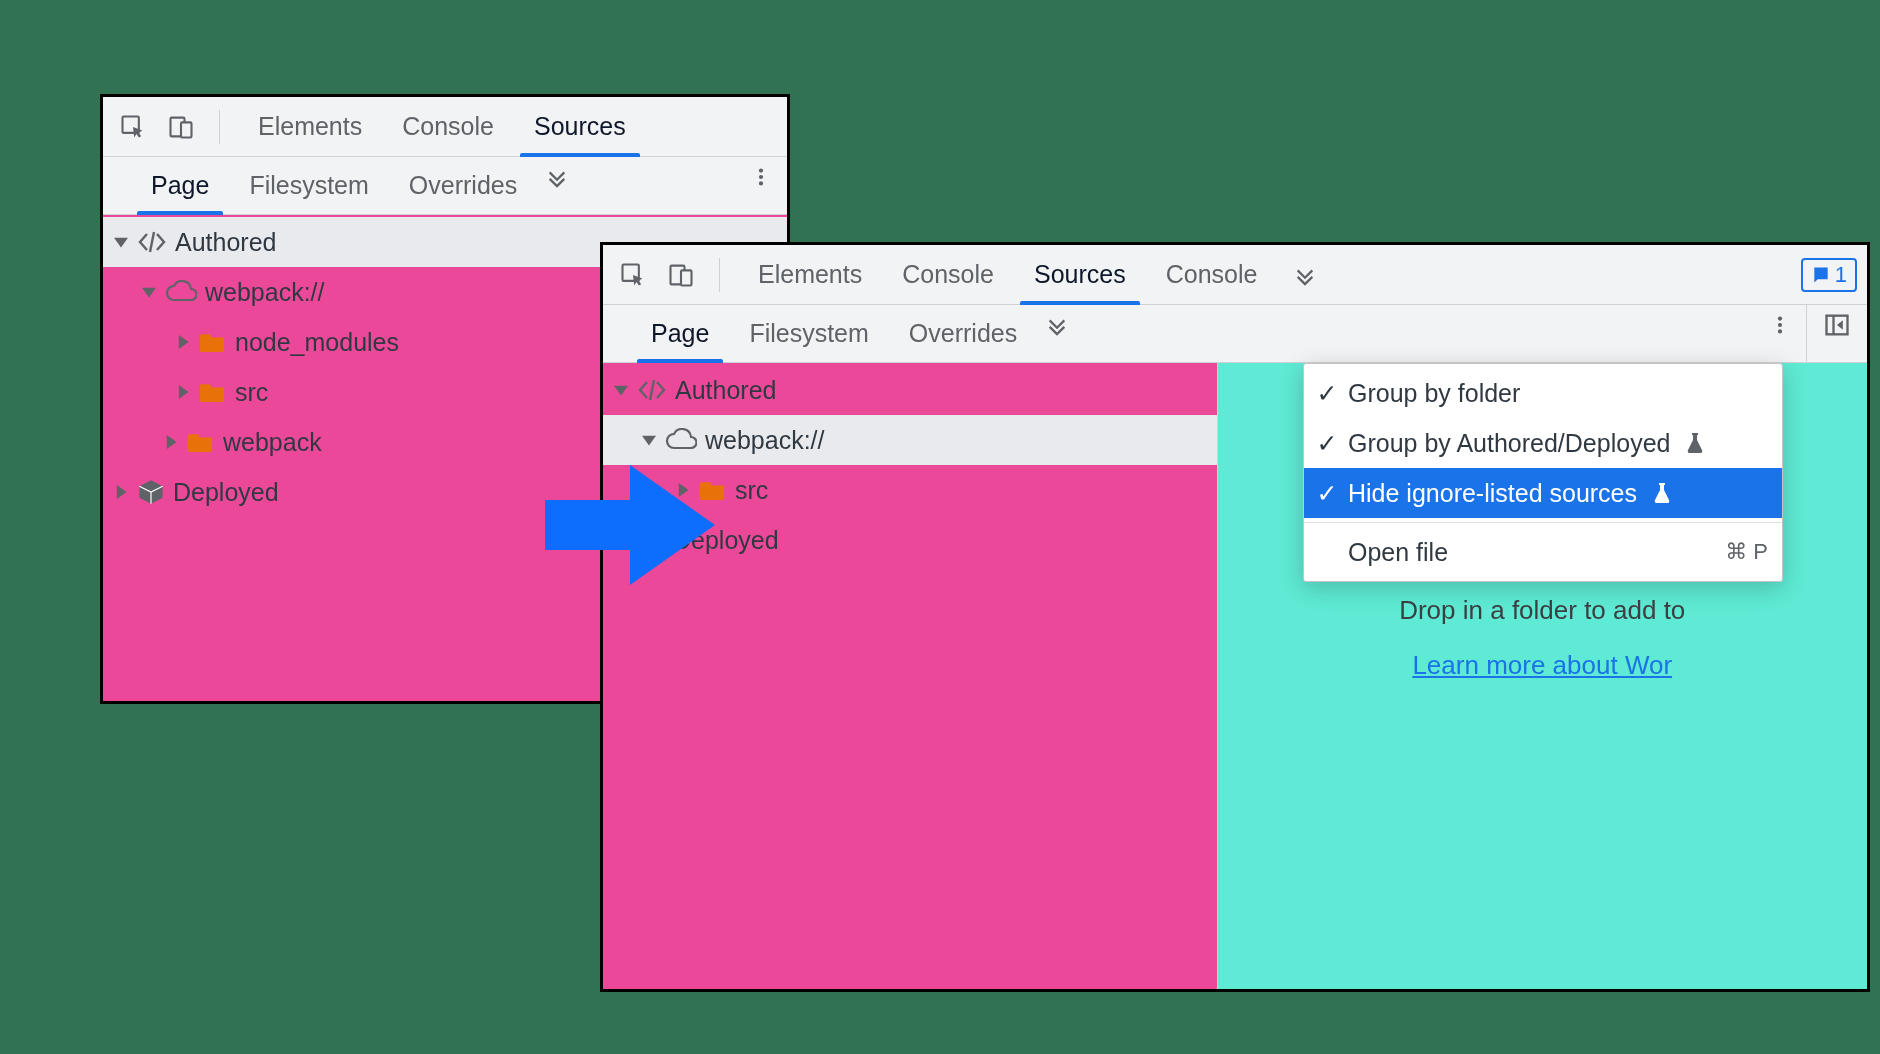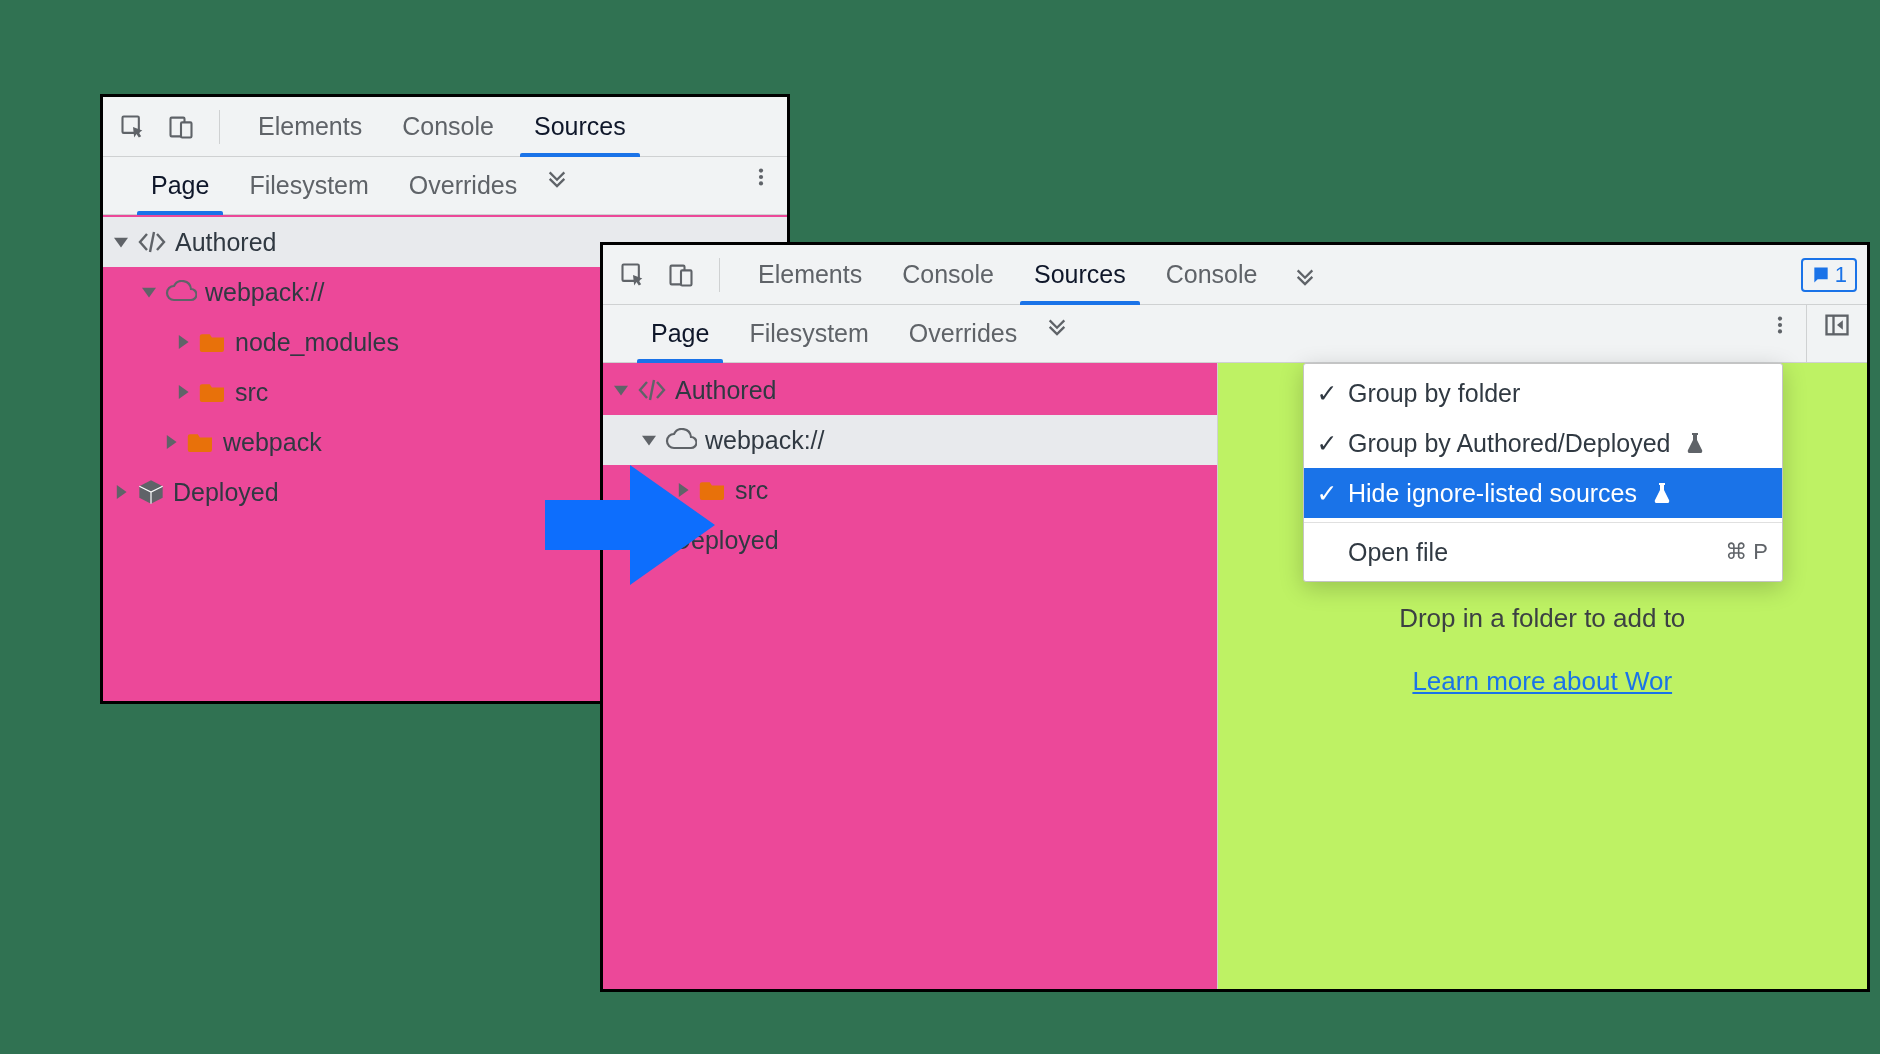--- a/index.html
+++ b/index.html
@@ -135,22 +135,22 @@
   .menu-item.hl { background: var(--menu-highlight); color: #fff; }
   .menu-sep { height:1px; background:#e0e0e0; margin:4px 0; }
   .check { width: 22px; text-align:center; }
   .shortcut { margin-left:auto; color:#5f6368; font-size: 22px; }
   .flask { margin-left: 6px; }
 
   
   .right-container { flex:1; display:flex; }
   .right-tree { width: 730px; border-right:1px solid var(--border); position:relative; }
   .right-side {
-    flex:1; background:#bef264; padding: 28px 18px 16px 18px;
-    display:flex; flex-direction:column; align-items:center; gap:32px;
+    flex:1; background:#5eead4; padding: 28px 18px 16px 18px;
+    display:flex; flex-direction:column; align-items:center; gap:24px;
     text-align:center;
   }
   .right-side .help {
     font-size: 26px; color:#3c4043;
   }
   .right-side a { color: var(--link); text-decoration: underline; font-size:26px; }
 
   
   .big-arrow {
     position:absolute;

